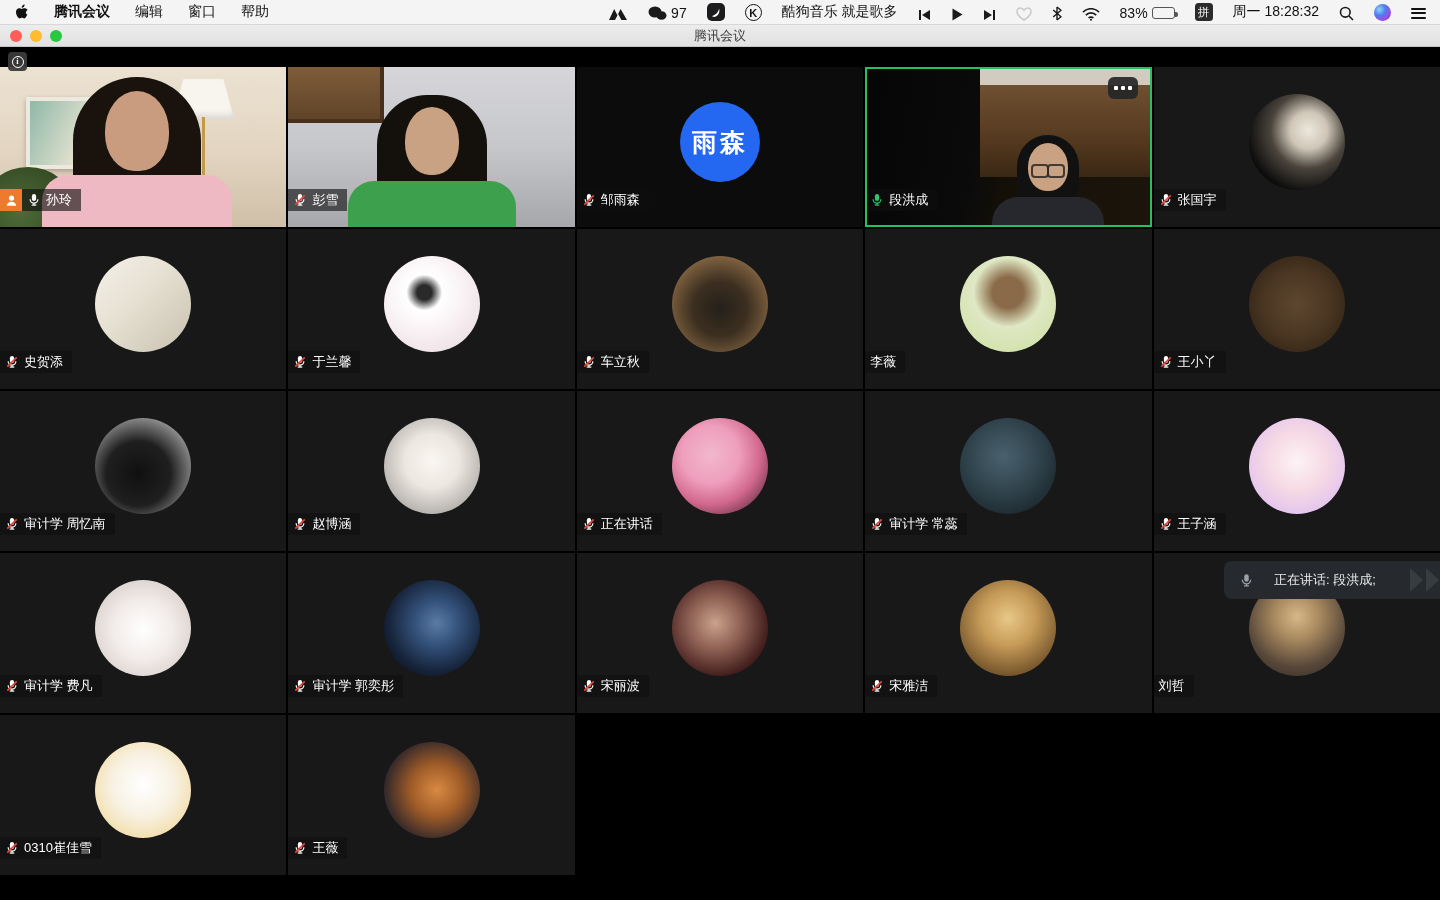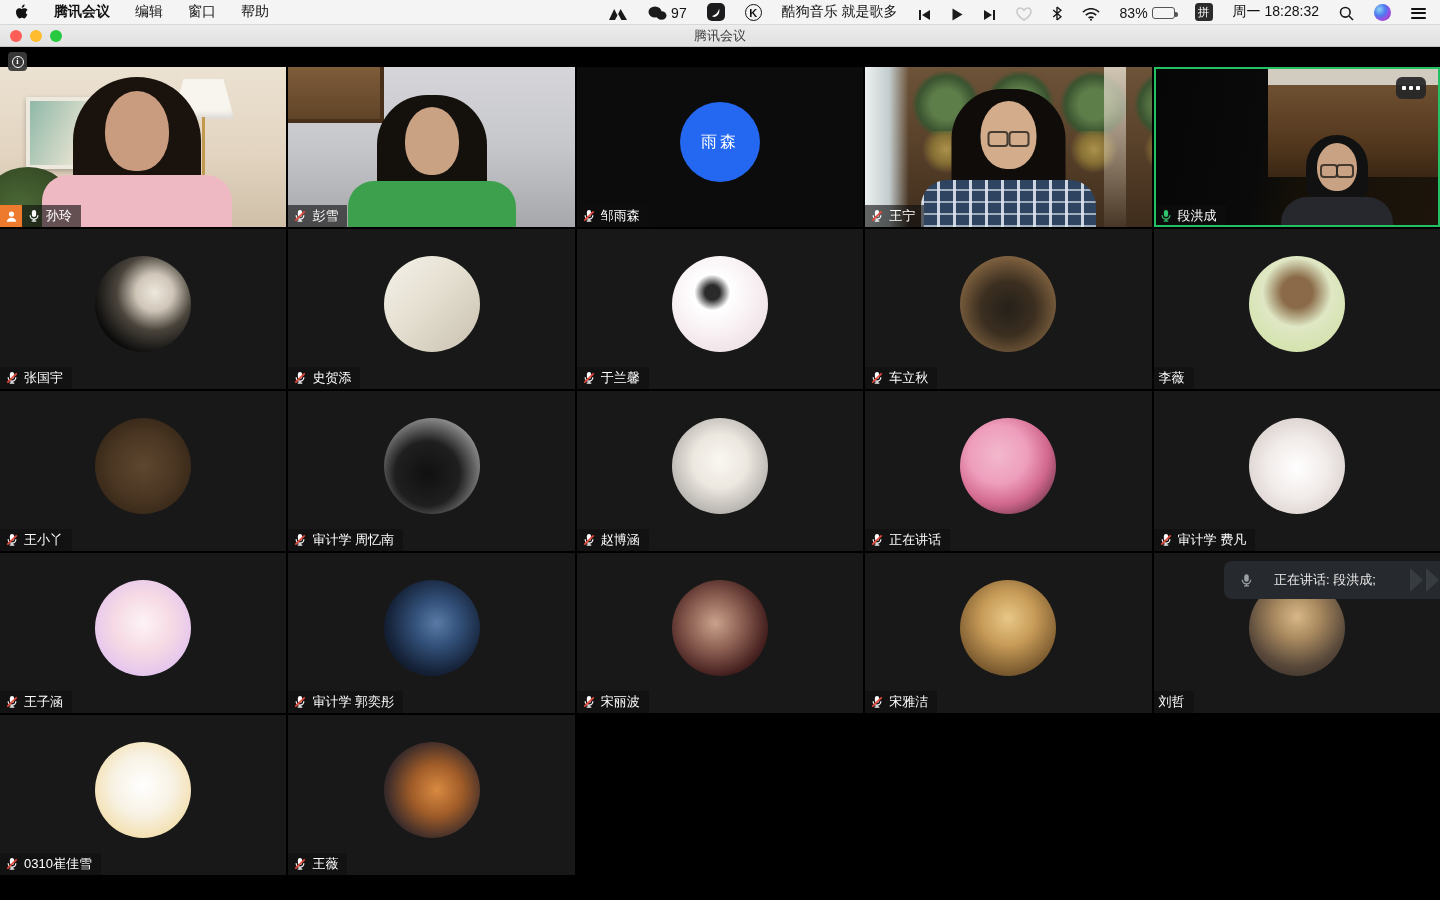--- a/index.html
+++ b/index.html
@@ -47,21 +47,21 @@
   .grid{position:absolute;top:20px;left:0;width:1440px;display:grid;
     grid-template-columns:repeat(5,1fr);grid-auto-rows:160px;gap:2px;background:#000}
   .tile{position:relative;overflow:hidden;background:#000}
   .tile.active::after{content:"";position:absolute;inset:0;border:2px solid #23c064;pointer-events:none;z-index:5}
   .media{position:absolute;inset:0}
   .plain{background:#181818}
 
   
   .avatar{position:absolute;left:50%;top:27px;transform:translateX(-50%);width:96px;height:96px;border-radius:50%;overflow:hidden}
   .avatar.sm{width:80px;height:80px;top:35px}
-  .avatar.text-avatar{display:flex;align-items:center;justify-content:center;color:#fff;font-size:16px;letter-spacing:3px;font-weight:400}
+  .avatar.text-avatar{display:flex;align-items:center;justify-content:center;color:#fff;font-size:25px;letter-spacing:3px;font-weight:700}
 
   
   .person{position:absolute;bottom:0;left:50%;transform:translateX(-50%);width:150px;height:120px;display:none}
   .hair{position:absolute;left:50%;top:0;transform:translateX(-50%);width:100px;height:125px;background:#16110d;border-radius:50px 50px 24px 24px}
   .face{position:absolute;left:50%;top:10px;transform:translateX(-50%);width:50px;height:62px;background:#c9a183;border-radius:50% 50% 46% 46%}
   .glasses{display:none;position:absolute;left:50%;top:24px;transform:translateX(-50%);width:44px;height:13px}
   .glasses::before,.glasses::after{content:"";position:absolute;top:0;width:17px;height:12px;border:2px solid rgba(45,40,34,.85);border-radius:4px}
   .glasses::before{left:1px}.glasses::after{right:1px}
   .shirt{position:absolute;left:50%;bottom:0;transform:translateX(-50%);width:150px;height:42px;border-radius:26px 26px 0 0;background:#666}
   .prop{position:absolute;display:none}
@@ -112,21 +112,21 @@
   .s5 .pa{display:block;right:0;top:0;width:60%;height:18px;background:#d2cbbf}
   .s5 .pb{display:block;right:0;top:18px;width:60%;height:92px;background:linear-gradient(180deg,#6e5031 0%,#55391f 60%,#3a2714 100%)}
   .s5 .person{display:block;left:64%;width:112px;height:92px}
   .s5 .hair{width:62px;height:64px;border-radius:31px 31px 12px 12px;background:#111}
   .s5 .face{width:40px;height:48px;top:8px;background:#c9a183}
   .s5 .glasses{display:block;width:36px;top:21px}
   .s5 .glasses::before,.s5 .glasses::after{width:14px;height:10px}
   .s5 .shirt{width:112px;height:30px;background:#26282e}
 
   
-  .label-row{position:absolute;left:0;bottom:0;display:flex;align-items:stretch;height:22px;z-index:3}
+  .label-row{position:absolute;left:0;bottom:16px;display:flex;align-items:stretch;height:22px;z-index:3}
   .host-badge{width:22px;background:#ee7a2e;display:flex;align-items:center;justify-content:center}
   .label{display:flex;align-items:center;gap:5px;padding:0 9px 0 5px;background:rgba(14,14,14,.62);color:#fff;font-size:13px;white-space:nowrap}
   .mic-svg{width:14px;height:14px;color:#fff;flex:0 0 auto}
   .label.mic-on .slash{display:none}
   .label.mic-speaking .slash{display:none}
   .label.mic-speaking .mic-svg{color:#2fc56d}
 
   
   .more-btn{position:absolute;top:10px;right:14px;width:30px;height:22px;border:none;border-radius:6px;
     background:rgba(38,38,40,.92);display:flex;align-items:center;justify-content:center;gap:3px;z-index:6;cursor:pointer}
@@ -320,65 +320,35 @@
           <path d="M3.6 7.2a4.4 4.4 0 0 0 8.8 0"></path>
               <path d="M8 11.8v2"></path>
               <path d="M5.4 13.8h5.2"></path>
           <path class="slash" d="M2.6 13.4L13.4 2.6" stroke="#e0483c" stroke-width="2"></path>
         </svg>
         <span class="pname">邹雨森</span>
       </div>
     </div>
   </div>
 
-  <div class="tile">
-    <div class="media s4">
+
+  <div class="tile active">
+    <div class="media s5">
       <div class="prop pa"></div>
       <div class="prop pb"></div>
-      <div class="prop pc"></div>
-      <div class="prop pd"></div>
+
       <div class="person">
         <div class="hair"></div>
         <div class="face">
               <div class="glasses"></div>
             </div>
         <div class="shirt"></div>
       </div>
 
     </div>
-
-    <div class="label-row">
-
-      <div class="label mic-muted">
-        <svg class="mic-svg" viewBox="0 0 16 16" fill="none" stroke="currentColor" stroke-width="1.4">
-          <rect x="5.6" y="1.2" width="4.8" height="8" rx="2.4" fill="currentColor" stroke="none"></rect>
-          <path d="M3.6 7.2a4.4 4.4 0 0 0 8.8 0"></path>
-              <path d="M8 11.8v2"></path>
-              <path d="M5.4 13.8h5.2"></path>
-          <path class="slash" d="M2.6 13.4L13.4 2.6" stroke="#e0483c" stroke-width="2"></path>
-        </svg>
-        <span class="pname">王宁</span>
-      </div>
-    </div>
-  </div>
-
-  <div class="tile active">
-    <div class="media s5">
-      <div class="prop pa"></div>
-      <div class="prop pb"></div>
-
-      <div class="person">
-        <div class="hair"></div>
-        <div class="face">
-              <div class="glasses"></div>
-            </div>
-        <div class="shirt"></div>
-      </div>
-
-    </div>
     <button class="more-btn">
           <span></span>
           <span></span>
           <span></span>
         </button>
     <div class="label-row">
 
       <div class="label mic-speaking">
         <svg class="mic-svg" viewBox="0 0 16 16" fill="none" stroke="currentColor" stroke-width="1.4">
           <rect x="5.6" y="1.2" width="4.8" height="8" rx="2.4" fill="currentColor" stroke="none"></rect>
@@ -569,59 +539,79 @@
           <path d="M3.6 7.2a4.4 4.4 0 0 0 8.8 0"></path>
               <path d="M8 11.8v2"></path>
               <path d="M5.4 13.8h5.2"></path>
           <path class="slash" d="M2.6 13.4L13.4 2.6" stroke="#e0483c" stroke-width="2"></path>
         </svg>
         <span class="pname">正在讲话</span>
       </div>
     </div>
   </div>
 
+  <div class="tile">
+    <div class="media plain">
+
+      <div class="avatar" style="background: radial-gradient(circle at 45% 40%, rgb(73, 97, 110) 0%, rgb(50, 70, 79) 42%, rgb(16, 24, 29) 100%);"></div>
+    </div>
+
+    <div class="label-row">
+
+      <div class="label mic-muted">
+        <svg class="mic-svg" viewBox="0 0 16 16" fill="none" stroke="currentColor" stroke-width="1.4">
+          <rect x="5.6" y="1.2" width="4.8" height="8" rx="2.4" fill="currentColor" stroke="none"></rect>
+          <path d="M3.6 7.2a4.4 4.4 0 0 0 8.8 0"></path>
+              <path d="M8 11.8v2"></path>
+              <path d="M5.4 13.8h5.2"></path>
+          <path class="slash" d="M2.6 13.4L13.4 2.6" stroke="#e0483c" stroke-width="2"></path>
+        </svg>
+        <span class="pname">审计学 常蕊</span>
+      </div>
+    </div>
+  </div>
+
+  <div class="tile">
+    <div class="media plain">
+
+      <div class="avatar" style="background: radial-gradient(circle at 50% 45%, rgb(253, 243, 246) 0%, rgb(246, 217, 228) 42%, rgb(227, 196, 239) 76%, rgb(207, 174, 240) 100%);"></div>
+    </div>
+
+    <div class="label-row">
+
+      <div class="label mic-muted">
+        <svg class="mic-svg" viewBox="0 0 16 16" fill="none" stroke="currentColor" stroke-width="1.4">
+          <rect x="5.6" y="1.2" width="4.8" height="8" rx="2.4" fill="currentColor" stroke="none"></rect>
+          <path d="M3.6 7.2a4.4 4.4 0 0 0 8.8 0"></path>
+              <path d="M8 11.8v2"></path>
+              <path d="M5.4 13.8h5.2"></path>
+          <path class="slash" d="M2.6 13.4L13.4 2.6" stroke="#e0483c" stroke-width="2"></path>
+        </svg>
+        <span class="pname">王子涵</span>
+      </div>
+    </div>
+  </div>
 
   <div class="tile">
     <div class="media plain">
 
       <div class="avatar" style="background: radial-gradient(circle at 50% 52%, rgb(255, 255, 255) 0%, rgb(242, 236, 234) 42%, rgb(203, 194, 190) 100%);"></div>
     </div>
 
     <div class="label-row">
 
       <div class="label mic-muted">
         <svg class="mic-svg" viewBox="0 0 16 16" fill="none" stroke="currentColor" stroke-width="1.4">
           <rect x="5.6" y="1.2" width="4.8" height="8" rx="2.4" fill="currentColor" stroke="none"></rect>
           <path d="M3.6 7.2a4.4 4.4 0 0 0 8.8 0"></path>
               <path d="M8 11.8v2"></path>
               <path d="M5.4 13.8h5.2"></path>
           <path class="slash" d="M2.6 13.4L13.4 2.6" stroke="#e0483c" stroke-width="2"></path>
         </svg>
         <span class="pname">审计学 费凡</span>
-      </div>
-    </div>
-  </div>
-
-  <div class="tile">
-    <div class="media plain">
-
-      <div class="avatar" style="background: radial-gradient(circle at 50% 45%, rgb(253, 243, 246) 0%, rgb(246, 217, 228) 42%, rgb(227, 196, 239) 76%, rgb(207, 174, 240) 100%);"></div>
-    </div>
-
-    <div class="label-row">
-
-      <div class="label mic-muted">
-        <svg class="mic-svg" viewBox="0 0 16 16" fill="none" stroke="currentColor" stroke-width="1.4">
-          <rect x="5.6" y="1.2" width="4.8" height="8" rx="2.4" fill="currentColor" stroke="none"></rect>
-          <path d="M3.6 7.2a4.4 4.4 0 0 0 8.8 0"></path>
-              <path d="M8 11.8v2"></path>
-              <path d="M5.4 13.8h5.2"></path>
-          <path class="slash" d="M2.6 13.4L13.4 2.6" stroke="#e0483c" stroke-width="2"></path>
-        </svg>
-        <span class="pname">王子涵</span>
       </div>
     </div>
   </div>
 
 
   <div class="tile">
     <div class="media plain">
 
       <div class="avatar" style="background: radial-gradient(circle at 55% 45%, rgb(90, 123, 166) 0%, rgb(51, 81, 122) 30%, rgb(21, 34, 56) 66%, rgb(5, 8, 15) 100%);"></div>
     </div>

